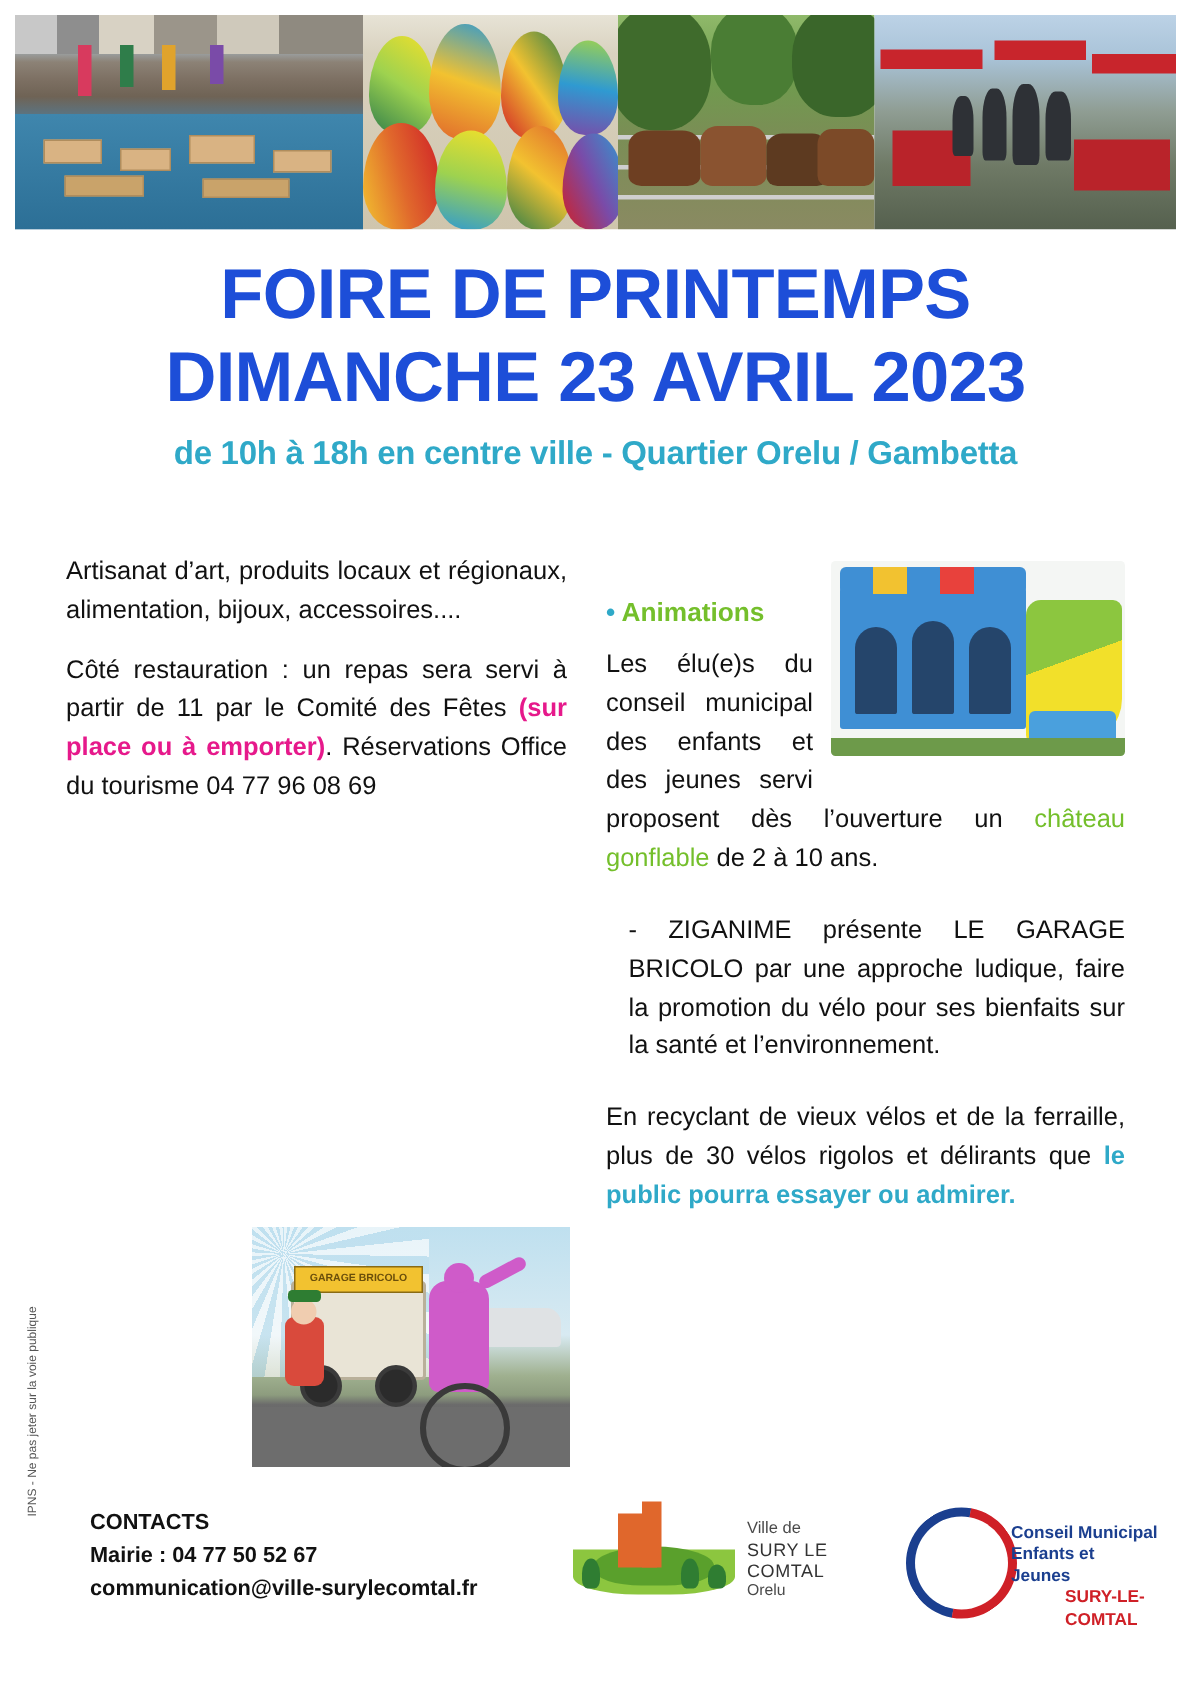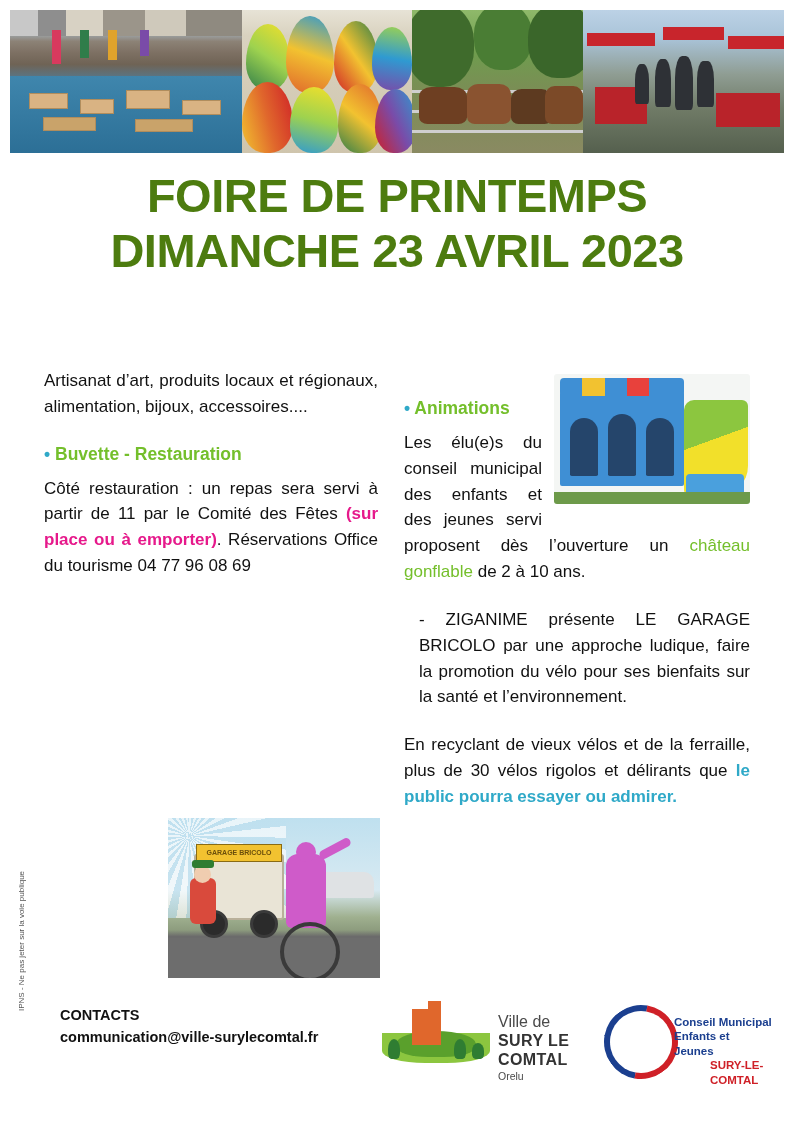--- a/index.html
+++ b/index.html
@@ -92,21 +92,21 @@
 
   
   .title-block {
     position: absolute;
     top: 168px;
     left: 0;
     width: 794px;
     text-align: center;
   }
   .title-1, .title-2 {
-    color: #4d7c0f;
+    color: #1d4ed8;
     font-weight: bold;
     font-size: 47px;
     letter-spacing: -0.5px;
     line-height: 1.18;
     font-family: "Liberation Sans", sans-serif;
   }
   .subtitle {
     margin-top: 10px;
     color: #2fa9c8;
     font-weight: bold;
@@ -281,22 +281,22 @@
     position: absolute; left: 46px; top: -4px; width: 13px; height: 44px;
     background: #e0672c;
   }
   .lv-tree {
     position: absolute; bottom: 14px; width: 12px; height: 20px;
     background: #2f7d32; border-radius: 50% 50% 30% 30%;
   }
   .lv-text {
     position: absolute; left: 116px; top: 8px; line-height: 1.18;
   }
-  .lv-text .l1 { font-size: 16px; color: #4a4a4a; }
-  .lv-text .l2 { font-size: 16px; font-weight: bold; color: #333333; letter-spacing: .4px; }
+  .lv-text .l1 { font-size: 11px; color: #4a4a4a; }
+  .lv-text .l2 { font-size: 12px; font-weight: normal; color: #333333; letter-spacing: .4px; }
   .lv-text .l3 { font-size: 10.5px; color: #4a4a4a; }
 
   .logo-cm {
     position: absolute; left: 600px; top: 8px; width: 172px; height: 80px;
   }
   .cm-arc {
     position: absolute; left: 4px; top: 6px; width: 62px; height: 62px;
     border-radius: 50%;
     border: 6px solid transparent;
     border-left-color: #1b3f8f;
@@ -382,30 +382,27 @@
     <div class="person" style="left:46%; top:32%; width:9%;  height:38%;"></div>
     <div class="person" style="left:57%; top:36%; width:8%;  height:32%;"></div>
     <div class="person" style="left:26%; top:38%; width:7%;  height:28%;"></div>
   </div>
 
 </div>
 
 <div class="title-block">
   <div class="title-1">FOIRE DE PRINTEMPS</div>
   <div class="title-2">DIMANCHE 23 AVRIL 2023</div>
+  <div class="subtitle">de 10h à 18h en centre ville - Quartier Orelu / Gambetta</div>
 </div>
 
 <div class="col-left">
 
   <p class="body">Artisanat d’art, produits locaux et régionaux, alimentation, bijoux, accessoires....</p>
 
-  <div class="heading" style="margin-top:24px;">
-    <span class="bullet">•</span>
-    <span>Buvette - Restauration</span>
-  </div>
 
   <p class="body">
     <span>Côté restauration : un repas sera servi </span><span class="b">à partir de 11 par le</span><span> Comité des Fêtes </span><span class="pink">(sur place ou à emporter)</span><span>. Réservations Office du tourisme 04 77 96 08 69</span>
   </p>
 
 </div>
 
 <div class="col-right">
 
   <div class="inflatable">
@@ -453,20 +450,21 @@
   <div class="cl-uni-body"></div>
   <div class="cl-uni-head"></div>
   <div class="cl-uni-arm"></div>
   <div class="cl-uniwheel"></div>
 </div>
 
 <div class="footer">
 
   <div class="contacts">
     <div>CONTACTS</div>
+    <div>Mairie : 04 77 50 52 67</div>
     <div>communication@ville-surylecomtal.fr</div>
   </div>
 
   <div class="logo-ville">
     <div class="lv-hill"></div>
     <div class="lv-hill2"></div>
     <div class="lv-church"></div>
     <div class="lv-tower"></div>
     <div class="lv-tree" style="left:6px;"></div>
     <div class="lv-tree" style="left:72px;"></div>

